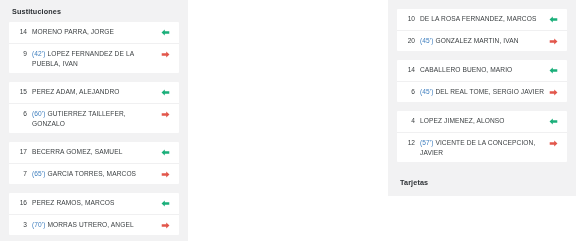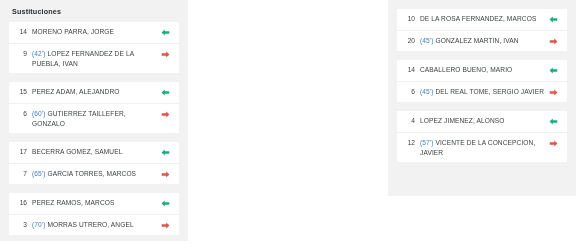--- a/index.html
+++ b/index.html
@@ -227,15 +227,16 @@
             <div class="num">12</div>
             <div class="pname"><span class="minute">(57')</span> VICENTE DE LA CONCEPCION, JAVIER</div>
             <div class="arrow">
               <svg width="9" height="9" viewBox="0 0 10 10" aria-hidden="true">
                 <path d="M9.4 5 L5.8 8.4 L5.8 6.3 L0.8 6.3 L0.8 3.7 L5.8 3.7 L5.8 1.6 Z" fill="#e2574c"></path>
               </svg>
             </div>
           </div>
         </div>
       </div>
+    <div class="section-title">Tarjetas</div>
   </div>
 
 </div>
 
 </body></html>

